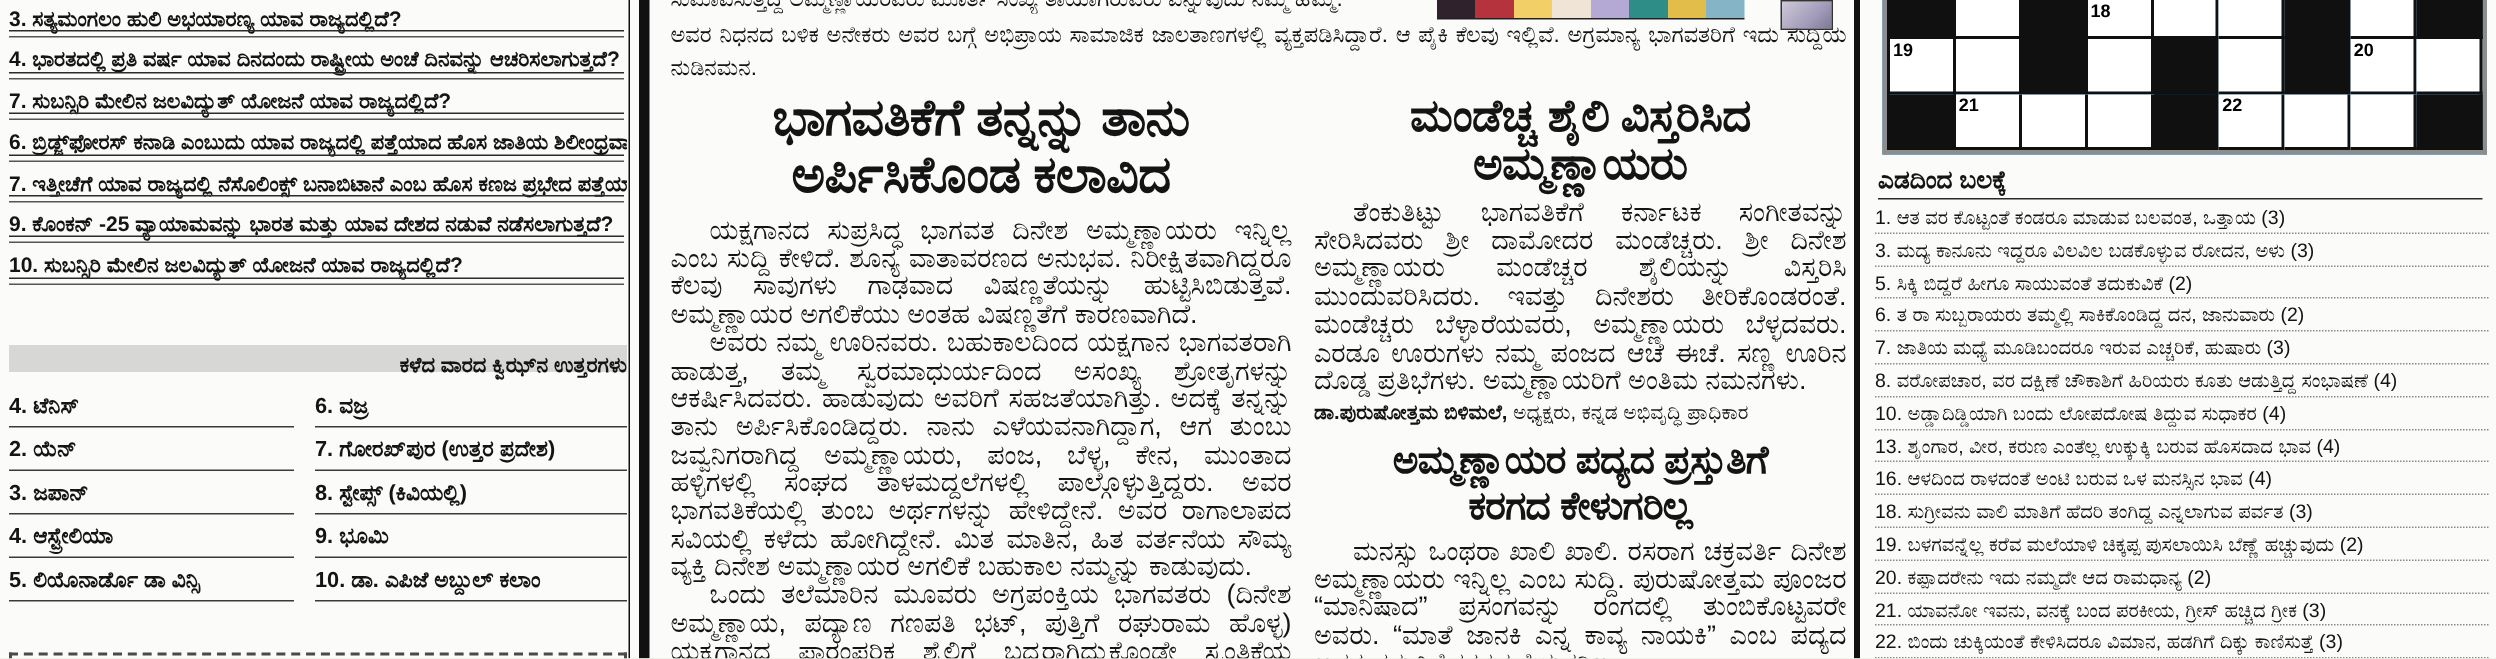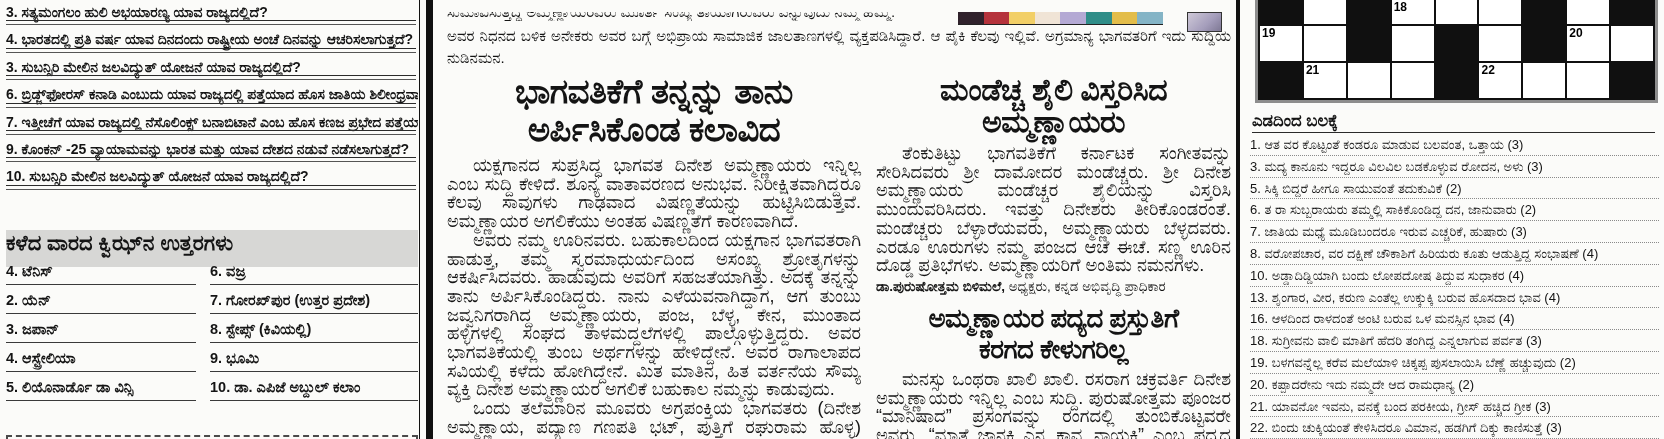--- a/index.html
+++ b/index.html
@@ -9,40 +9,40 @@
     background:#fbfbf9; color:#141414; overflow:hidden;
     font-family:"Liberation Sans","DejaVu Sans",sans-serif;
   }
   
   .quiz-col { position:absolute; left:6px; top:0; width:412px; height:439px; }
   .q-list { list-style:none; }
   .q-item { position:relative; height:27.4px; font-size:14px; font-weight:bold;
             white-space:nowrap; overflow:hidden; padding-top:4px; }
   .q-item::after { content:''; position:absolute; left:0; right:2px; bottom:2px;
             height:3px; border-top:1.6px solid #2b2b2b; border-bottom:1px solid #555; }
-  .ans-header { position:absolute; left:0; top:230px; width:100%; height:37px;
-            background:#d7d7d5; text-align:left; font-size:21px; font-weight:bold;
+  .ans-header { position:absolute; left:0; top:230px; width:100%; height:18px;
+            background:#d7d7d5; text-align:right; font-size:14px; font-weight:bold;
             line-height:26px; }
   .ans-cols { position:absolute; left:0; top:259px; width:100%; display:flex; }
   .ans-col { list-style:none; }
   .ans-col.left  { width:190px; margin-right:14px; }
   .ans-col.right { width:208px; }
   .ans-item { position:relative; height:29px; font-size:14.5px; font-weight:bold;
             white-space:nowrap; overflow:hidden; padding-top:4px; }
   .ans-item::after { content:''; position:absolute; left:0; right:0; bottom:3px;
             border-top:1.8px solid #3a3a3a; }
   .whatsapp-box { position:absolute; left:0; top:415px; width:100%; height:34px;
             border:2px dashed #4a4a4a; text-align:left; font-size:17px; font-weight:bold;
             line-height:30px; white-space:nowrap; overflow:hidden;margin-top:20px; }
   
   .v-div1 { position:absolute; left:419px; top:0; width:14px; height:439px;
             border-left:1.5px solid #111; border-right:7px solid #111; }
   .v-div2 { position:absolute; left:1236px; top:0; width:3.5px; height:439px; background:#111; }
   
-  .mid { position:absolute; left:447px; top:12px; width:784px; height:324px; }
+  .mid { position:absolute; left:447px; top:0; width:784px; height:324px; }
   .top-clip { height:9px; overflow:hidden; position:relative; width:510px; }
   .top-clip span { display:block; transform:translateY(-9px); font-size:15px; white-space:nowrap; }
   .photo-strip { position:absolute; left:511px; top:0; width:205px; height:13px;
             border-bottom:1.5px solid #222; }
   .photo-frag { position:absolute; left:740px; top:0; width:35px; height:20px;
             background:linear-gradient(135deg,#c5c0cf 0%,#9d96ad 55%,#7d7891 100%);
             border:1.5px solid #333; }
   .intro { margin-top:4px; font-size:15px; line-height:21.5px; text-align:justify; width:100%; }
   .mid-cols { display:flex; margin-top:2px; }
   .art1 { width:414px; margin-right:15px; }
@@ -78,21 +78,21 @@
 </head>
 <body>
 
 <div class="page">
 
   <div class="quiz-col">
     <ul class="q-list">
 
     <li class="q-item">3. ಸತ್ಯಮಂಗಲಂ ಹುಲಿ ಅಭಯಾರಣ್ಯ ಯಾವ ರಾಜ್ಯದಲ್ಲಿದೆ?</li>
         <li class="q-item">4. ಭಾರತದಲ್ಲಿ ಪ್ರತಿ ವರ್ಷ ಯಾವ ದಿನದಂದು ರಾಷ್ಟ್ರೀಯ ಅಂಚೆ ದಿನವನ್ನು ಆಚರಿಸಲಾಗುತ್ತದೆ?</li>
-        <li class="q-item">3. ಸುಬನ್ಸಿರಿ ಮೇಲಿನ ಜಲವಿದ್ಯುತ್ ಯೋಜನೆ ಯಾವ ರಾಜ್ಯದಲ್ಲಿದೆ?</li>
+        <li class="q-item">7. ಸುಬನ್ಸಿರಿ ಮೇಲಿನ ಜಲವಿದ್ಯುತ್ ಯೋಜನೆ ಯಾವ ರಾಜ್ಯದಲ್ಲಿದೆ?</li>
         <li class="q-item">6. ಬ್ರಿಡ್ಜ್‌ಫೋರಸ್ ಕನಾಡಿ ಎಂಬುದು ಯಾವ ರಾಜ್ಯದಲ್ಲಿ ಪತ್ತೆಯಾದ ಹೊಸ ಜಾತಿಯ ಶಿಲೀಂಧ್ರವಾಗಿದೆ?</li>
         <li class="q-item">7. ಇತ್ತೀಚೆಗೆ ಯಾವ ರಾಜ್ಯದಲ್ಲಿ ನೆಸೊಲಿಂಕ್ಸ್ ಬನಾಬಿಟಾನೆ ಎಂಬ ಹೊಸ ಕಣಜ ಪ್ರಭೇದ ಪತ್ತೆಯಾಗಿದೆ?</li>
         <li class="q-item">9. ಕೊಂಕನ್ -25 ವ್ಯಾಯಾಮವನ್ನು ಭಾರತ ಮತ್ತು ಯಾವ ದೇಶದ ನಡುವೆ ನಡೆಸಲಾಗುತ್ತದೆ?</li>
         <li class="q-item">10. ಸುಬನ್ಸಿರಿ ಮೇಲಿನ ಜಲವಿದ್ಯುತ್ ಯೋಜನೆ ಯಾವ ರಾಜ್ಯದಲ್ಲಿದೆ?</li>
       </ul>
     <div class="ans-header">ಕಳೆದ ವಾರದ ಕ್ವಿಝ್‌ನ ಉತ್ತರಗಳು</div>
     <div class="ans-cols">
       <ul class="ans-col left">
 
       <li class="ans-item">4. ಟೆನಿಸ್</li>

